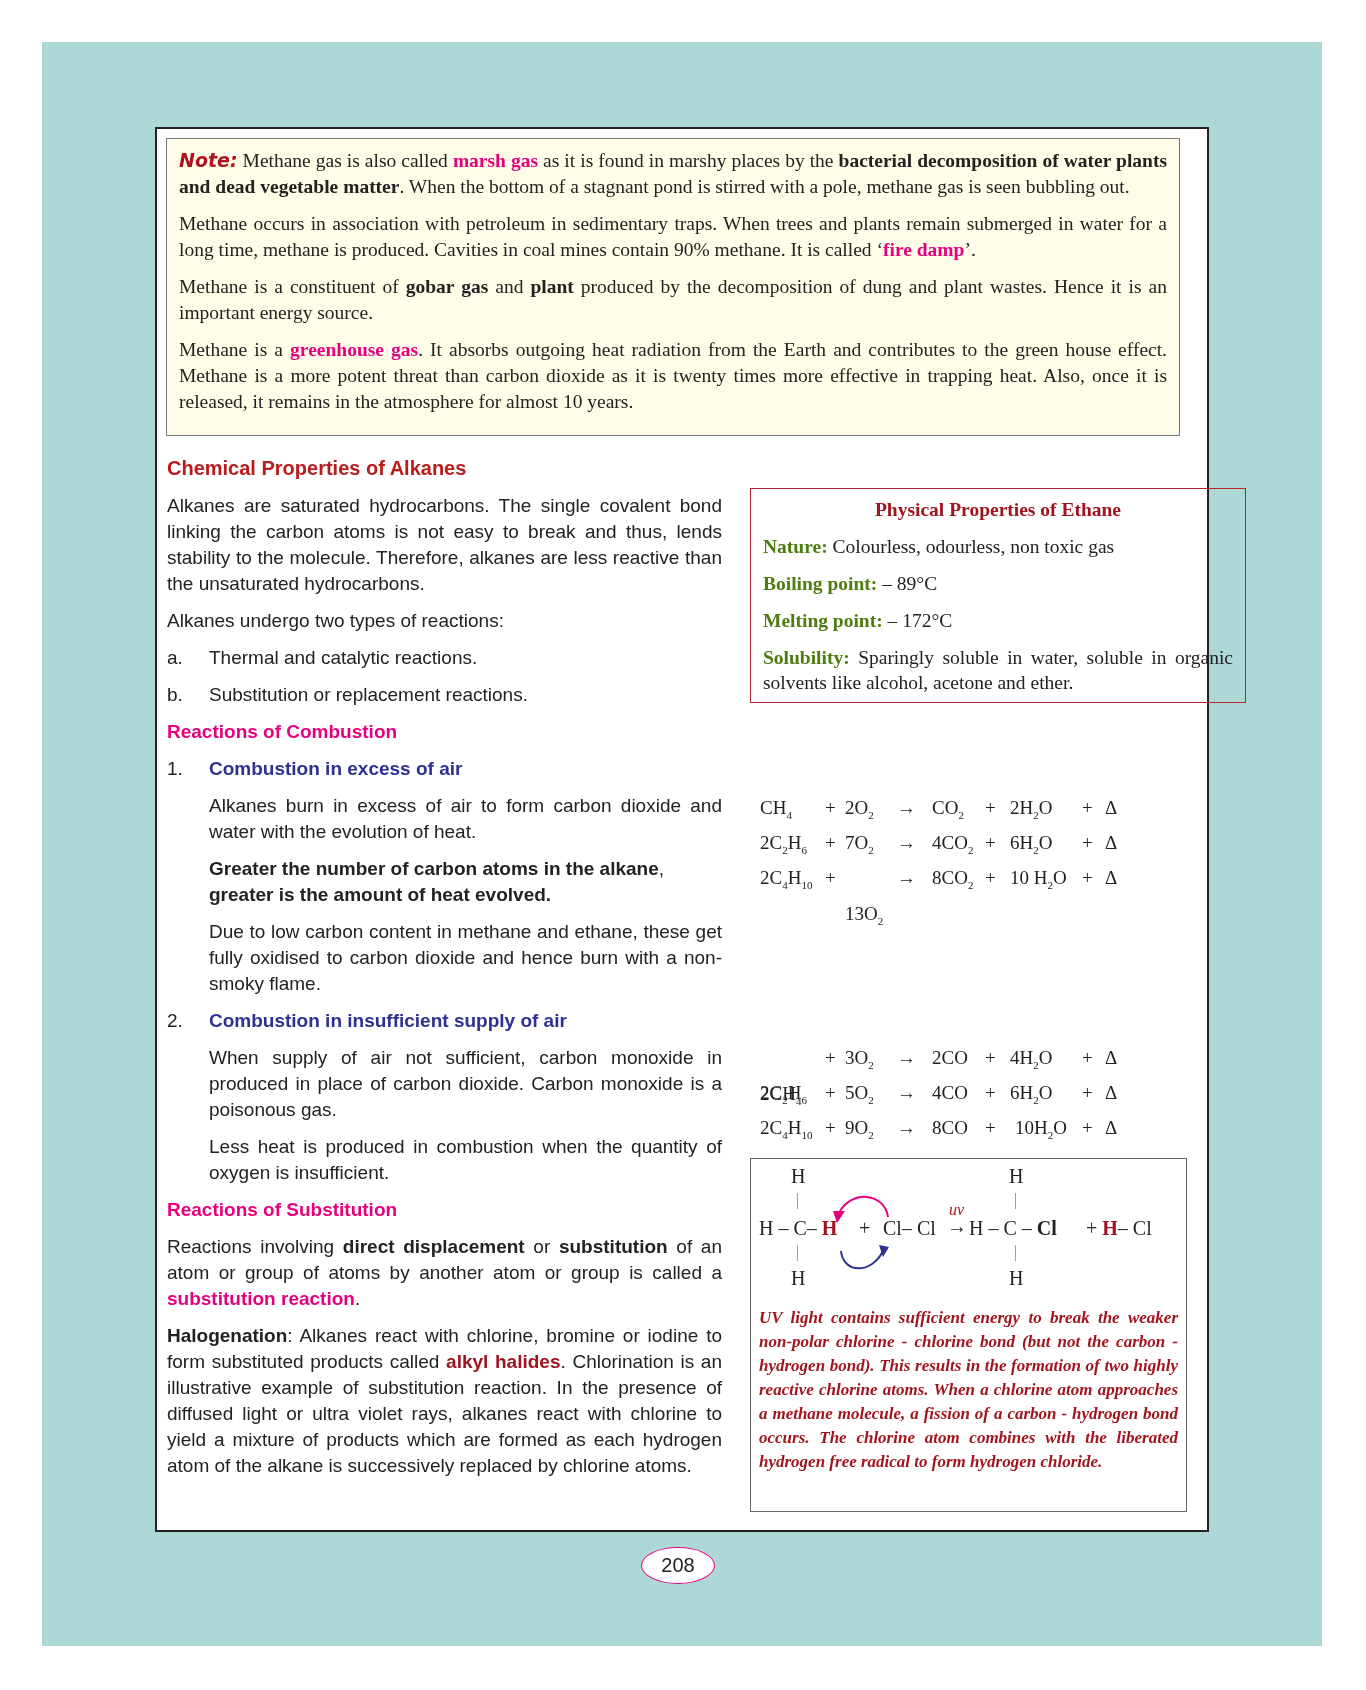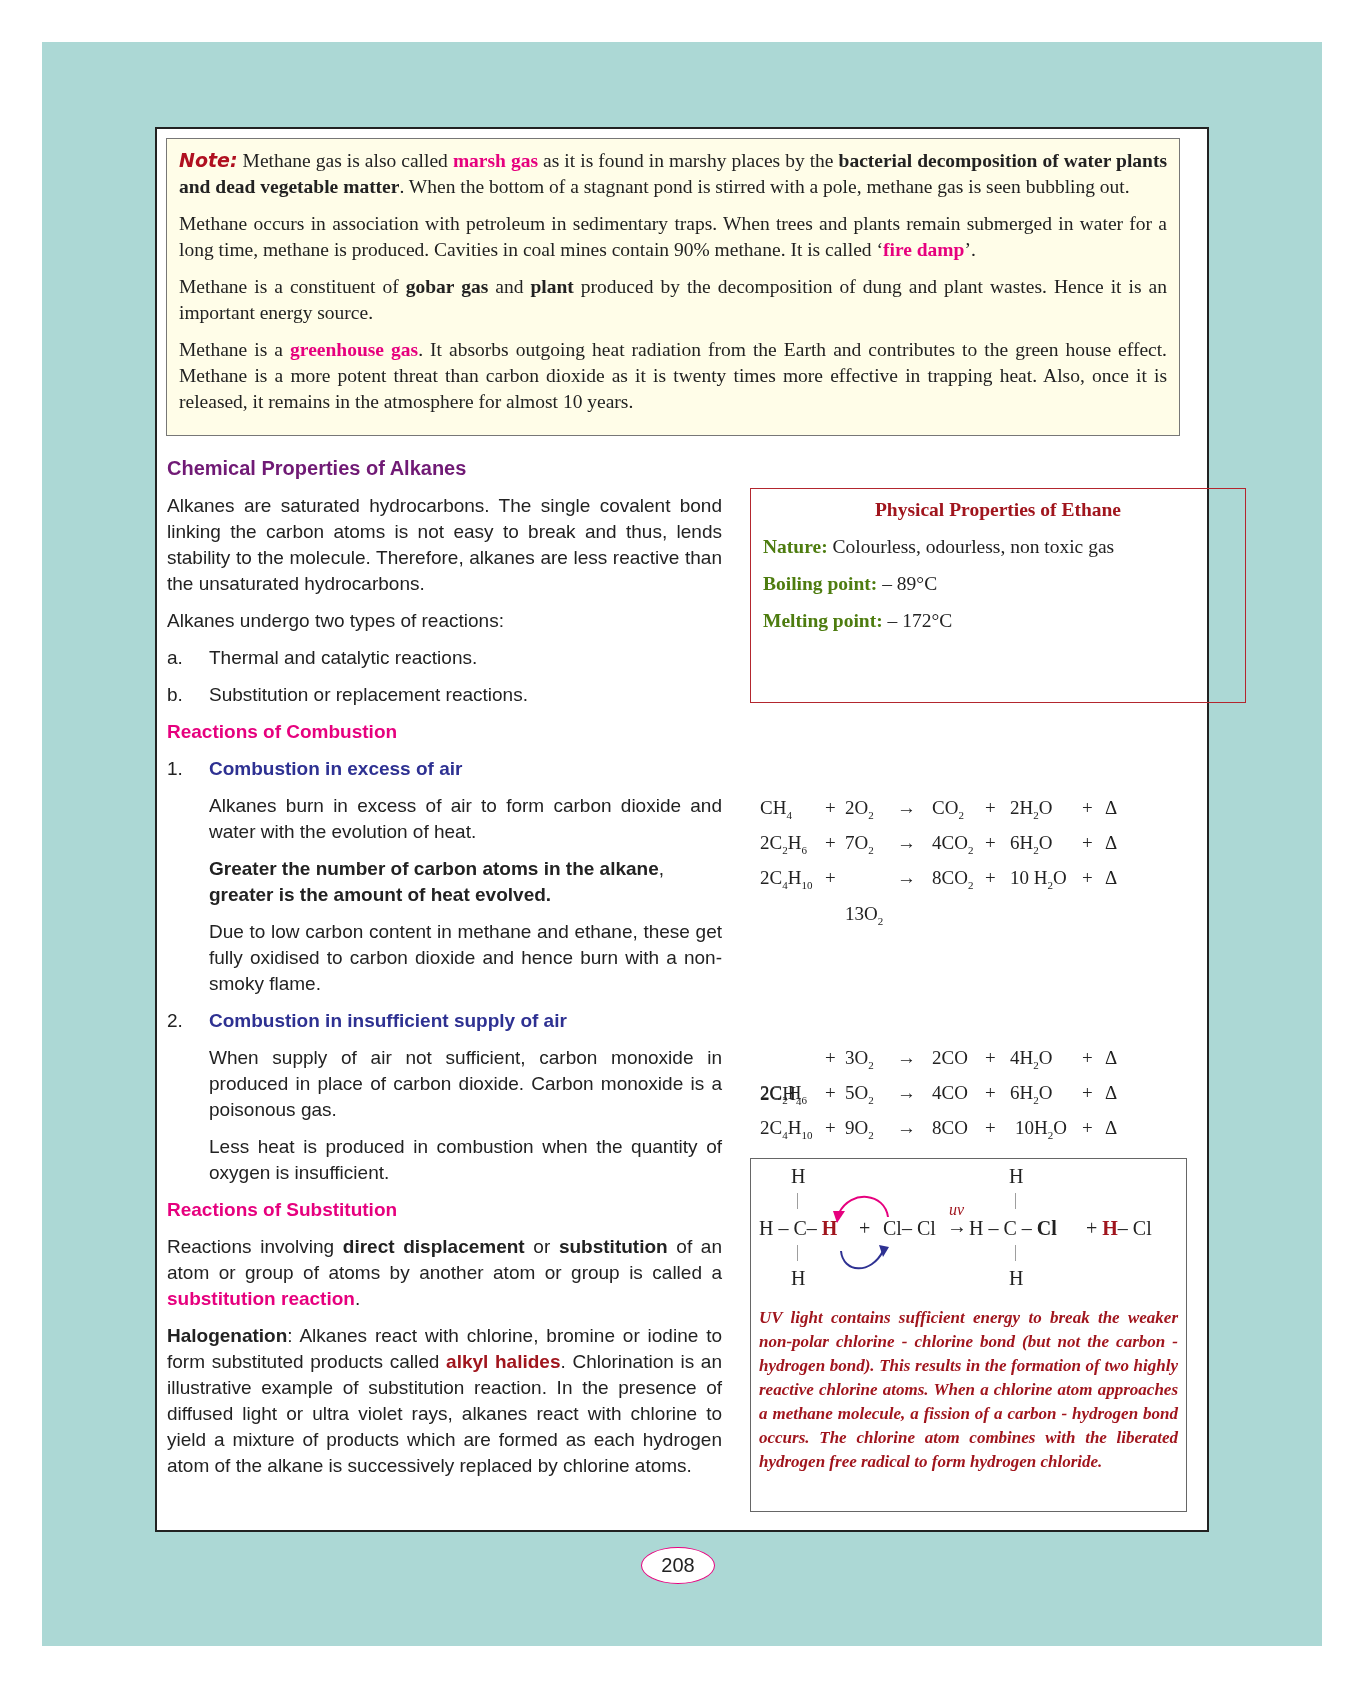--- a/index.html
+++ b/index.html
@@ -7,21 +7,21 @@
   .teal { position:absolute; left:42px; top:42px; width:1280px; height:1604px; background:#acd8d5; }
   .page { position:absolute; left:155px; top:127px; width:1050px; height:1401px; background:#fff; border:2px solid #222; }
   .note { position:absolute; left:9px; top:9px; width:1014px; height:298px; background:#fffde8; border:1.5px solid #777; padding:8px 12px 0 12px; box-sizing:border-box;
           font-family:"Liberation Serif", serif; font-size:19.5px; line-height:26px; color:#222; text-align:justify; }
   .note p { margin:0 0 11px 0; }
   .note-label { font-family:"DejaVu Sans", sans-serif; font-style:italic; font-weight:bold; color:#b01020; font-size:19px; }
   .pink { color:#e6007e; font-weight:bold; }
   .b { font-weight:bold; }
   .left { position:absolute; left:10px; top:326px; width:555px; font-family:"Liberation Sans", sans-serif; font-size:19px; line-height:26px; color:#222; }
   .left p { margin:0 0 11px 0; text-align:justify; }
-  .h-main { font-weight:bold; color:#701a75; font-size:20px; margin:0 0 12px 0; }
+  .h-main { font-weight:bold; color:#b91c1c; font-size:20px; margin:0 0 12px 0; }
   .h-sub { font-weight:bold; color:#e6007e; margin:0 0 11px 0; }
   .h-num { display:flex; margin:0 0 11px 0; }
   .h-num .n { width:42px; flex:none; }
   .h-num .t { font-weight:bold; color:#2e3192; }
   .list { display:flex; margin:0 0 11px 0; }
   .list .n { width:42px; flex:none; }
   .indent { padding-left:42px; }
   .darkred { color:#a0151d; font-weight:bold; }
   .props { position:absolute; left:593px; top:359px; width:496px; height:215px; border:1.5px solid #b3262e; box-sizing:border-box; padding:8px 12px;
            font-family:"Liberation Serif", serif; font-size:19.5px; line-height:26px; color:#222; }
@@ -102,20 +102,21 @@
     <p>
       <span class="b">Halogenation</span><span>: Alkanes react with chlorine, bromine or iodine to form substituted products called </span><span class="darkred">alkyl halides</span><span>. Chlorination is an illustrative example of substitution reaction. In the presence of diffused light or ultra violet rays, alkanes react with chlorine to yield a mixture of products which are formed as each hydrogen atom of the alkane is successively replaced by chlorine atoms.</span>
     </p>
   </div>
 
   <div class="props">
     <div class="title">Physical Properties of Ethane</div>
     <div class="row"><span class="lbl">Nature:</span><span> Colourless, odourless, non toxic gas</span></div>
     <div class="row"><span class="lbl">Boiling point:</span><span>  – 89°C</span></div>
     <div class="row"><span class="lbl">Melting point:</span><span> – 172°C</span></div>
+    <div class="row" style="line-height:25px; text-align:justify;"><span class="lbl">Solubility:</span><span> Sparingly soluble in water, soluble in organic solvents like alcohol, acetone and ether.</span></div>
   </div>
 
   <div class="eqs" id="eqs1" style="top:668px;">
       <div class="eq">
         <span style="left: 0px;">CH<sub>4</sub></span>
         <span style="left: 65px;">+</span>
         <span style="left: 85px;">2O<sub>2</sub></span>
         <span style="left: 137px;">→</span>
         <span style="left: 172px;">CO<sub>2</sub></span>
         <span style="left: 225px;">+</span>

